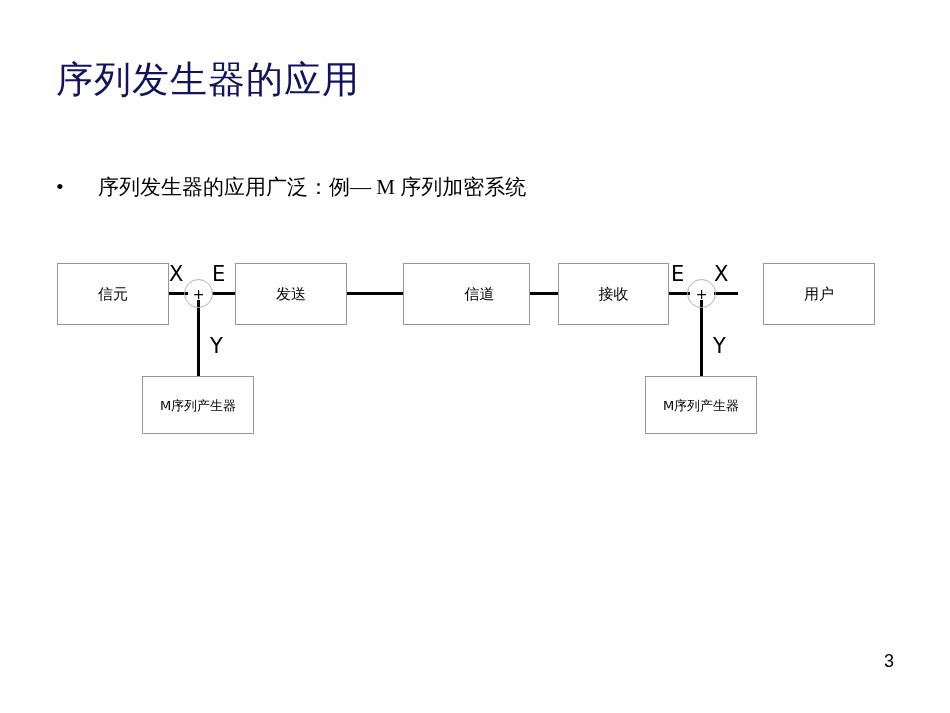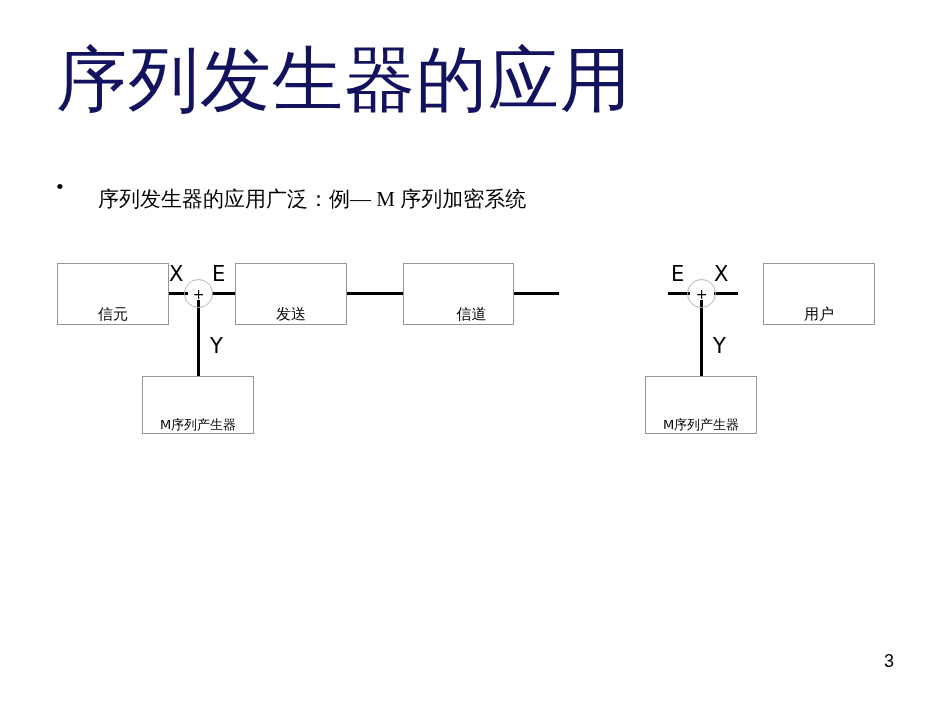--- a/index.html
+++ b/index.html
@@ -25,21 +25,21 @@
     background: #ffffff;
   }
 
   
   #slide-title {
     position: absolute;
     left: 56px;
     top: 46px;
     width: 840px;
     font-family: "Liberation Serif", "DejaVu Serif", serif;
-    font-size: 71px;
+    font-size: 37px;
     line-height: 68px;
     font-weight: 400;
     color: #13125e;
     letter-spacing: 1px;
     white-space: nowrap;
   }
 
   
   #bullet-row {
     position: absolute;
@@ -55,39 +55,38 @@
     line-height: 30px;
     width: 42px;
     color: #000000;
   }
   #bullet-text {
     font-family: "Liberation Serif", "DejaVu Serif", serif;
     font-size: 21px;
     line-height: 30px;
     color: #000000;
     white-space: nowrap;
-    margin-top: 12px;
   }
 
   
   #diagram {
     position: absolute;
     left: 0;
     top: 0;
     width: 950px;
     height: 713px;
   }
 
   .node-box {
     position: absolute;
     box-sizing: border-box;
     border: 1px solid #969696;
     background: #ffffff;
     display: flex;
-    align-items: flex-end;
+    align-items: center;
     justify-content: center;
     text-align: center;
     font-family: "DejaVu Sans", "Liberation Sans", sans-serif;
     font-size: 15px;
     line-height: 19px;
     color: #000000;
   }
   .node-box.two-line {
     font-size: 13px;
     line-height: 17px;
@@ -170,24 +169,27 @@
     <div class="wire v" style="left:700px; top:300px; height:76px;"></div>
 
     <div class="node-box" style="left:57px; top:263px; width:112px; height:62px;">
       <span>信元</span>
     </div>
 
     <div class="node-box" style="left:235px; top:263px; width:112px; height:62px;">
       <span>发送</span>
     </div>
 
-    <div class="node-box" style="left:403px; top:263px; width:111px; height:62px;padding-left:26px;">
+    <div class="node-box" style="left:403px; top:263px; width:127px; height:62px;padding-left:26px;">
       <span>信道</span>
     </div>
 
+    <div class="node-box" style="left:558px; top:263px; width:111px; height:62px;">
+      <span>接收</span>
+    </div>
 
     <div class="node-box" style="left:737px; top:263px; width:112px; height:62px;margin-left:26px;">
       <span>用户</span>
     </div>
 
     <div class="node-box two-line" style="left:142px; top:376px; width:112px; height:58px;">
       <span>M序列</span>
       <span>产生器</span>
     </div>
 

